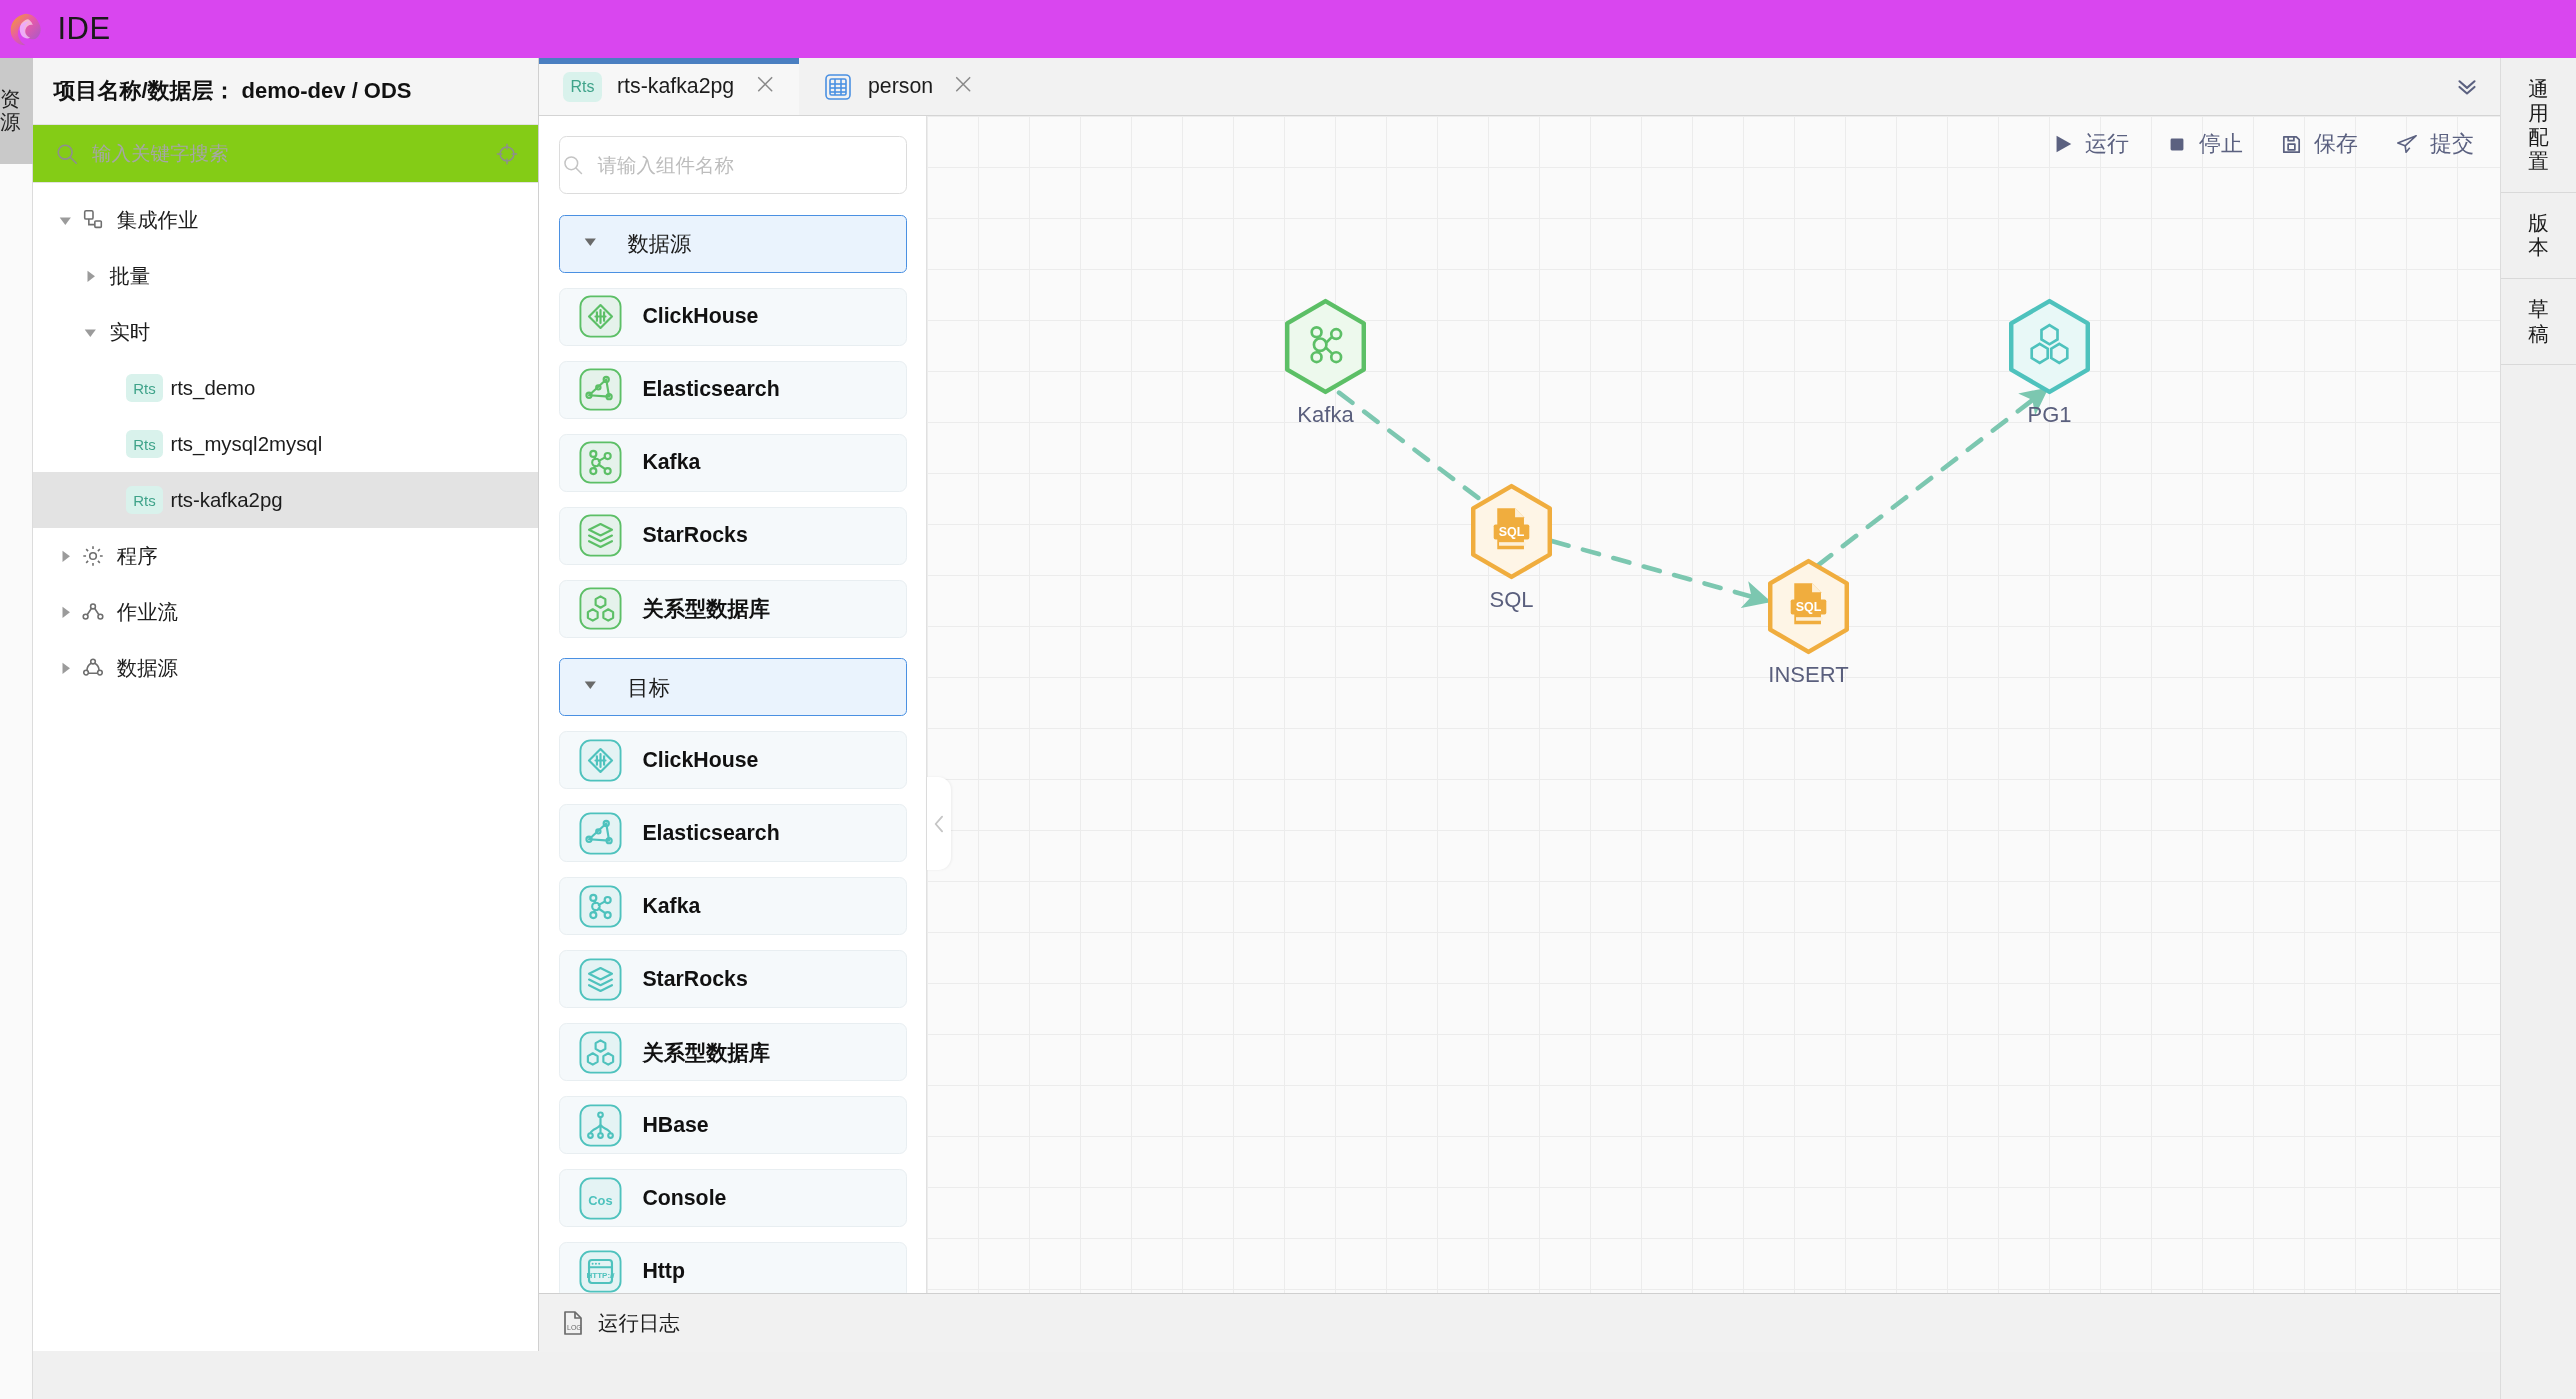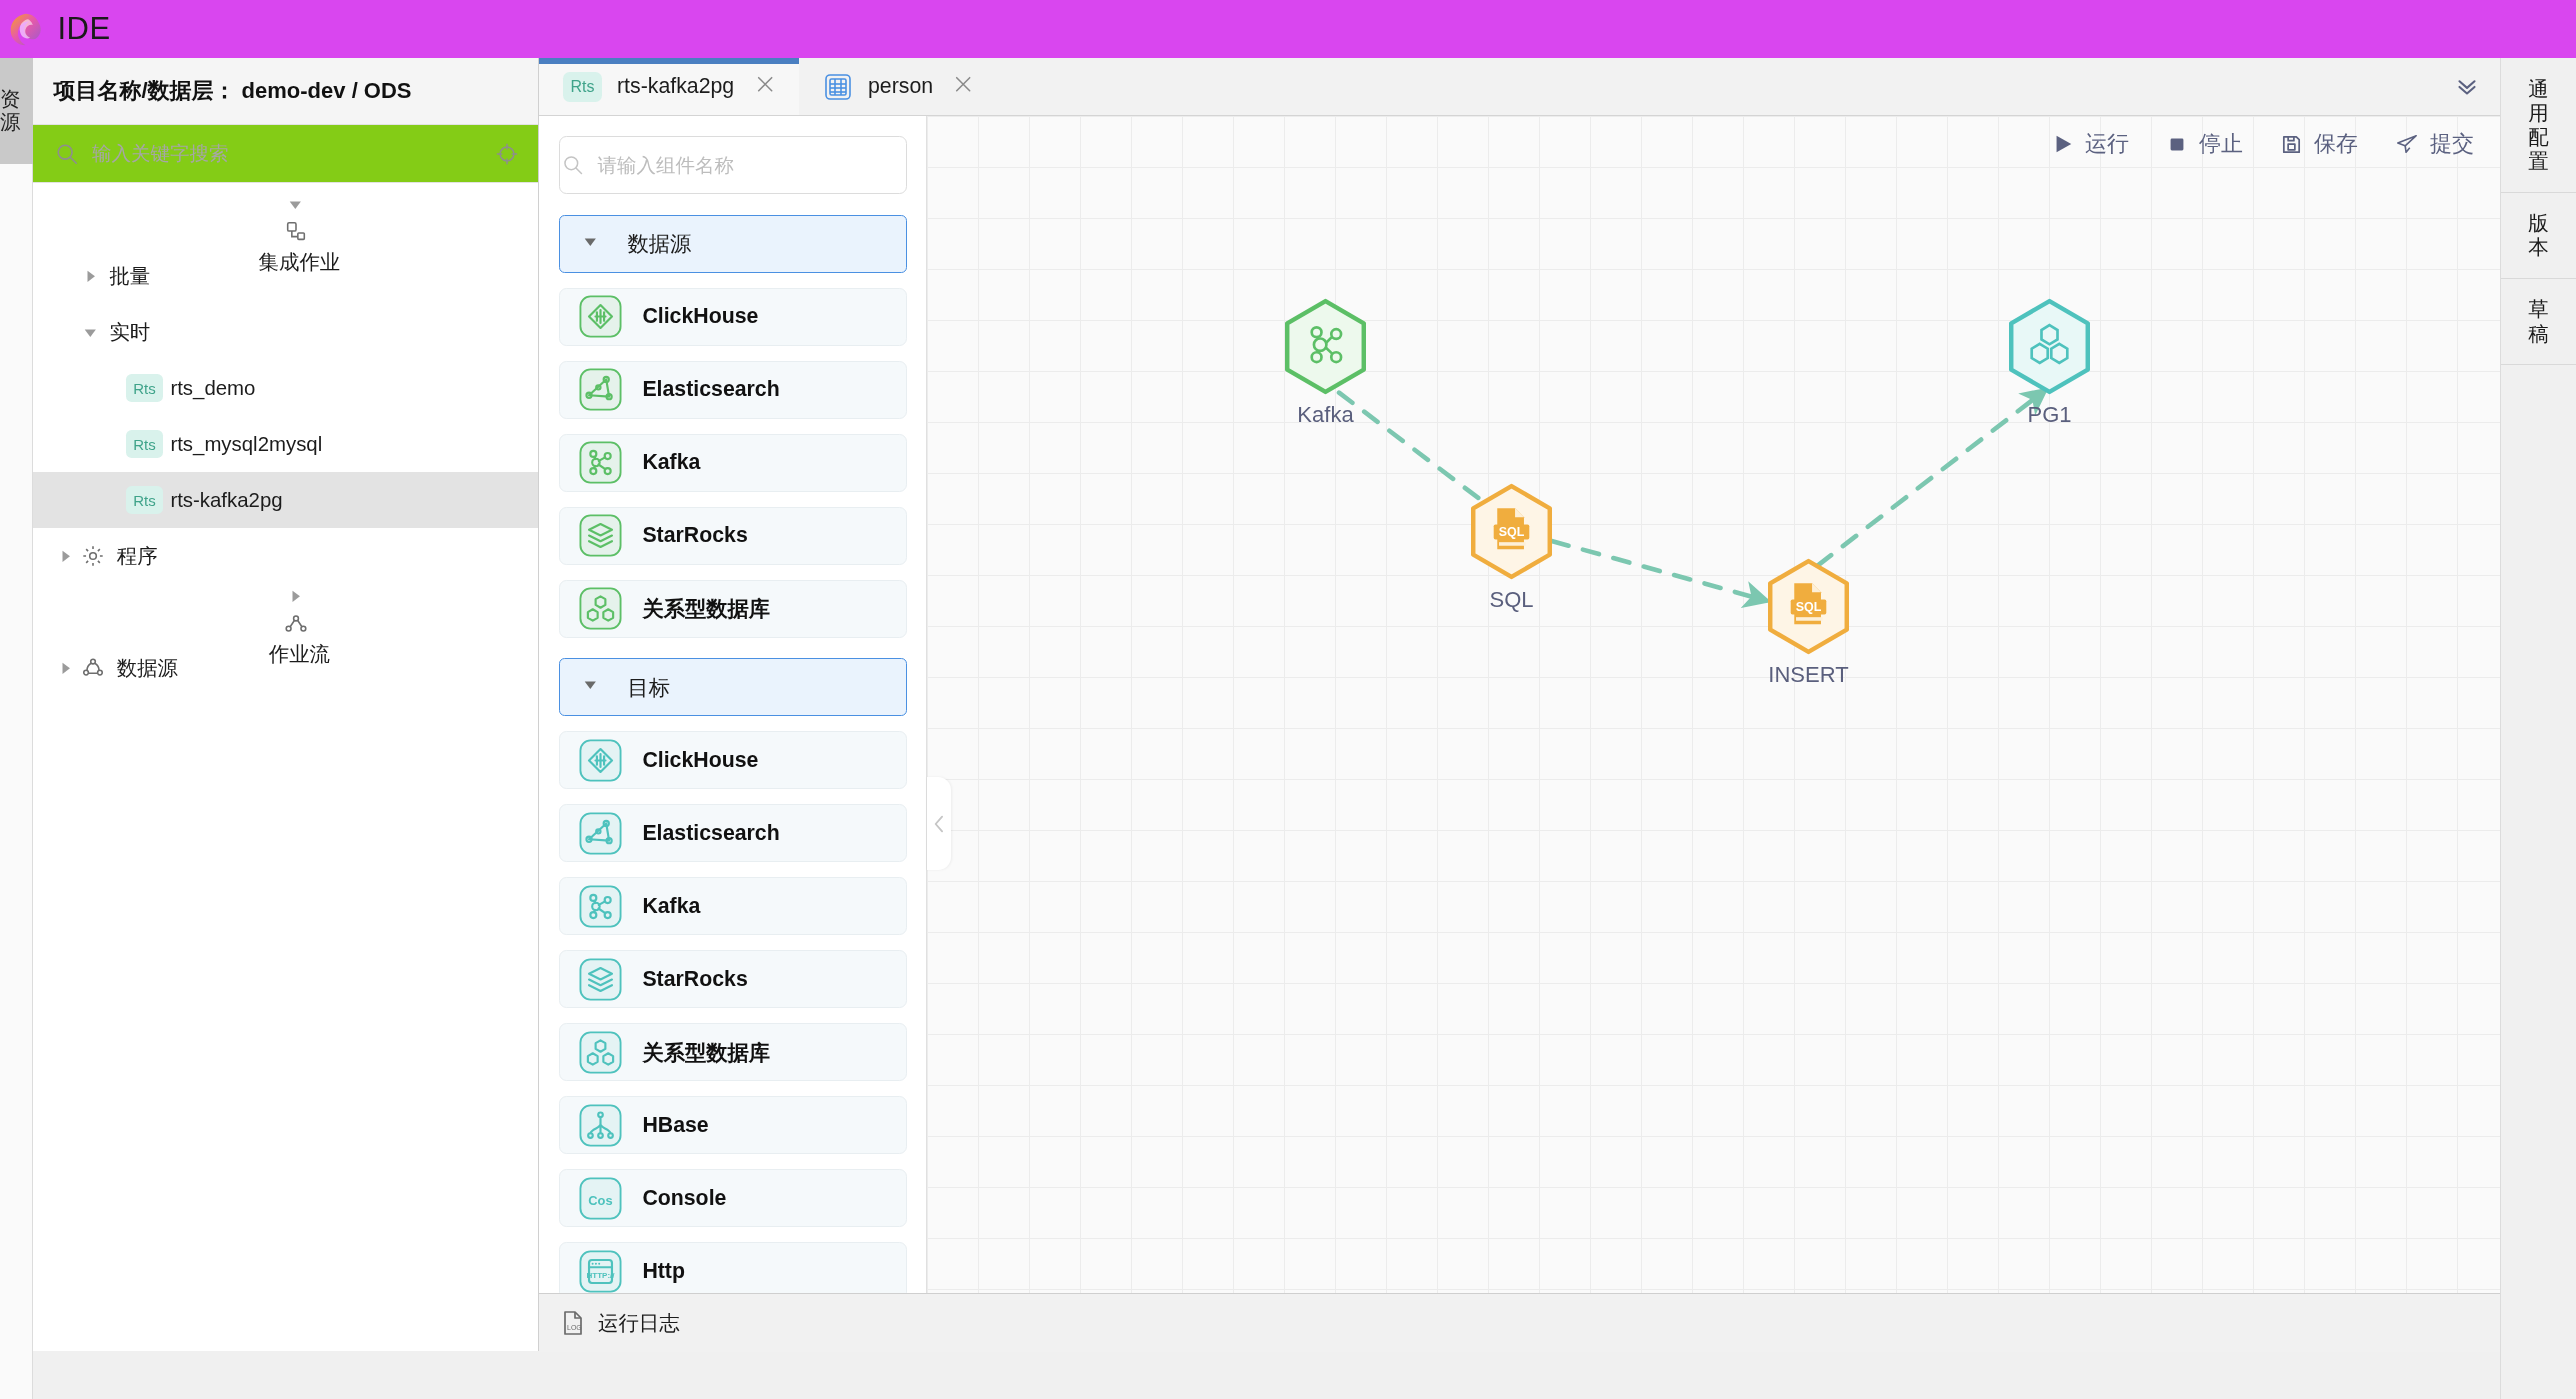--- a/index.html
+++ b/index.html
@@ -227,21 +227,21 @@
       <svg width="24" height="24" viewBox="0 0 26 26" fill="none" stroke="#8e8e8e" stroke-width="1.6">
         <circle cx="13" cy="13" r="7.5"></circle>
         <line x1="13" y1="2" x2="13" y2="8"></line>
           <line x1="13" y1="18" x2="13" y2="24"></line>
         <line x1="2" y1="13" x2="8" y2="13"></line>
           <line x1="18" y1="13" x2="24" y2="13"></line>
       </svg>
     </span>
   </div>
   <div id="tree">
-      <div class="tree-row" style="padding-left: 20.4px; flex-direction: column;">
+      <div class="tree-row" style="padding-left: 20.4px;">
         <span class="caret">
           <svg width="18.6" height="18.6" viewBox="0 0 20 20">
             <polygon points="4,7 16,7 10,15" fill="#9b9b9b"></polygon>
           </svg>
         </span>
         <span class="tree-ico">
           <svg width="24" height="24" viewBox="0 0 26 26" fill="none" stroke="#6e6e6e" stroke-width="1.7">
         <rect x="4" y="3" width="9" height="9" rx="1.5"></rect>
             <rect x="15" y="14" width="7" height="7" rx="1"></rect>
         <path d="M8.5 12 v6 h6.5"></path>
@@ -287,21 +287,21 @@
           </svg>
         </span>
         <span class="tree-ico">
           <svg width="24" height="24" viewBox="0 0 26 26" fill="none" stroke="#6e6e6e" stroke-width="1.7">
         <circle cx="13" cy="13" r="3.6"></circle>
         <path d="M13 2.5v3M13 20.5v3M2.5 13h3M20.5 13h3M5.6 5.6l2.1 2.1M18.3 18.3l2.1 2.1M20.4 5.6l-2.1 2.1M7.7 18.3l-2.1 2.1"></path>
           </svg>
         </span>
         <span class="tree-label">程序</span>
       </div>
-      <div class="tree-row" style="padding-left: 20.4px; flex-direction: column;">
+      <div class="tree-row" style="padding-left: 20.4px;">
         <span class="caret">
           <svg width="18.6" height="18.6" viewBox="0 0 20 20">
             <polygon points="7,4 7,16 15,10" fill="#9b9b9b"></polygon>
           </svg>
         </span>
         <span class="tree-ico">
           <svg width="24" height="24" viewBox="0 0 26 26" fill="none" stroke="#6e6e6e" stroke-width="1.7">
         <circle cx="5" cy="18" r="2.6"></circle>
             <circle cx="13" cy="7" r="2.6"></circle>
             <circle cx="21" cy="18" r="2.6"></circle>

